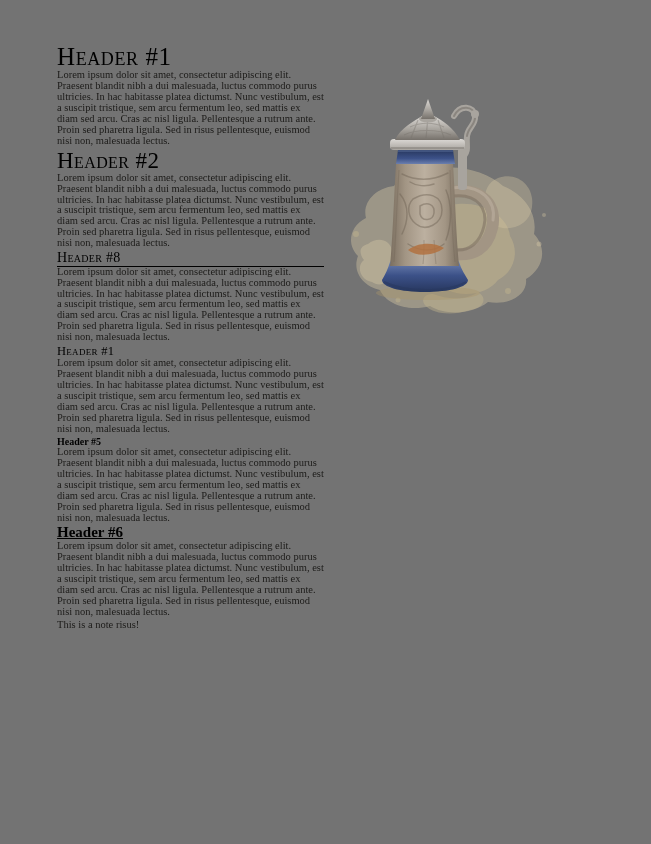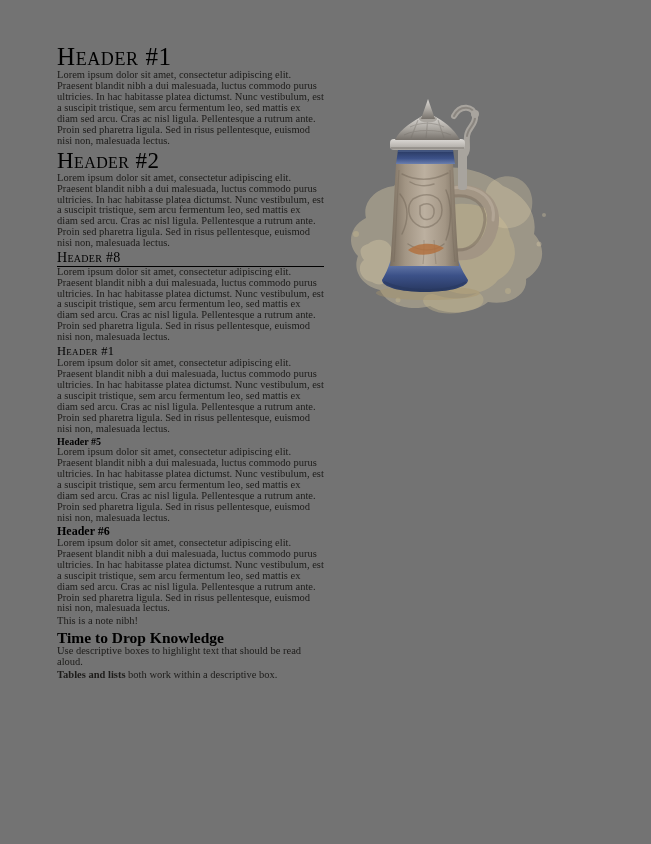--- a/index.html
+++ b/index.html
@@ -7,21 +7,21 @@
     position:relative;width:651px;height:844px;background:#737373;overflow:hidden;
     font-family:"Liberation Serif", serif;color:#1c1b19;
   }
   .column{position:absolute;left:57px;top:44px;width:267px;}
   .column h1,.column h2,.column h3,.column h4,.column h5,.column h6,.column p{margin:0;padding:0;}
   .h1{font-size:25px;font-weight:400;font-variant:small-caps;letter-spacing:.6px;line-height:1.05;margin:0 0 5px 0;color:#000;}
   .h2{font-size:23px;font-weight:400;font-variant:small-caps;letter-spacing:.4px;line-height:1.05;margin:3px 0 4px 0;color:#000;}
   .h3{font-size:14px;font-weight:400;font-variant:small-caps;letter-spacing:.3px;line-height:1.05;margin:5px 0 4px 0;padding-bottom:2px;border-bottom:1.6px solid #000;color:#000;}
   .h4{font-size:12.5px;font-weight:400;font-variant:small-caps;letter-spacing:.3px;line-height:1.05;margin:6px 0 2px 0;color:#000;}
   .h5{font-size:10px;font-weight:700;line-height:1.05;margin:6px 0 2px 0;color:#000;}
-  .h6{font-size:12px;font-weight:700;line-height:1.05;margin:5px 0 2px 0;color:#000;}
+  .h6{font-size:15px;font-weight:700;line-height:1.05;margin:5px 0 2px 0;color:#000;text-decoration:underline;}
   .note-title{font-size:14.5px;font-weight:700;line-height:1.1;margin:5px 0 1px 0;color:#000;}
   .k-title{font-size:15.5px;font-weight:700;line-height:1.1;margin:3px 0 2px 0;color:#000;}
   p.body{font-size:10.5px;line-height:10.9px;margin:0 0 2px 0;text-align:left;}
   p.body strong{font-weight:700;}
   .artwork{position:absolute;left:338px;top:94px;width:230px;height:225px;}
   .artwork svg{display:block;width:230px;height:225px;}
 </style>
 </head>
 <body>
 
@@ -53,28 +53,23 @@
       <h5 class="h5">Header #5</h5>
       <p class="body">Lorem ipsum dolor sit amet, consectetur adipiscing elit. Praesent blandit nibh a dui malesuada, luctus commodo purus ultricies. In hac habitasse platea dictumst. Nunc vestibulum, est a suscipit tristique, sem arcu fermentum leo, sed mattis ex diam sed arcu. Cras ac nisl ligula. Pellentesque a rutrum ante. Proin sed pharetra ligula. Sed in risus pellentesque, euismod nisi non, malesuada lectus.</p>
     </section>
 
     <section>
       <h6 class="h6">Header #6</h6>
       <p class="body">Lorem ipsum dolor sit amet, consectetur adipiscing elit. Praesent blandit nibh a dui malesuada, luctus commodo purus ultricies. In hac habitasse platea dictumst. Nunc vestibulum, est a suscipit tristique, sem arcu fermentum leo, sed mattis ex diam sed arcu. Cras ac nisl ligula. Pellentesque a rutrum ante. Proin sed pharetra ligula. Sed in risus pellentesque, euismod nisi non, malesuada lectus.</p>
     </section>
 
     <section>
-      <p class="body">This is a note nibh!</p>
+      <p class="body">This is a note risus!</p>
     </section>
 
-    <section>
-      <h4 class="k-title">Time to Drop Knowledge</h4>
-      <p class="body">Use descriptive boxes to highlight text that should be read aloud.</p>
-      <p class="body"><strong>Tables and lists</strong><span> both work within a descriptive box.</span></p>
-    </section>
 
   </div>
 
   <div class="artwork">
     <svg viewBox="0 0 230 225" xmlns="http://www.w3.org/2000/svg">
       <defs>
         <linearGradient id="gradPewter" x1="0" y1="0" x2="0" y2="1">
           <stop offset="0" stop-color="#dcd9d5"></stop>
           <stop offset="0.55" stop-color="#a8a49e"></stop>
           <stop offset="1" stop-color="#76716b"></stop>

